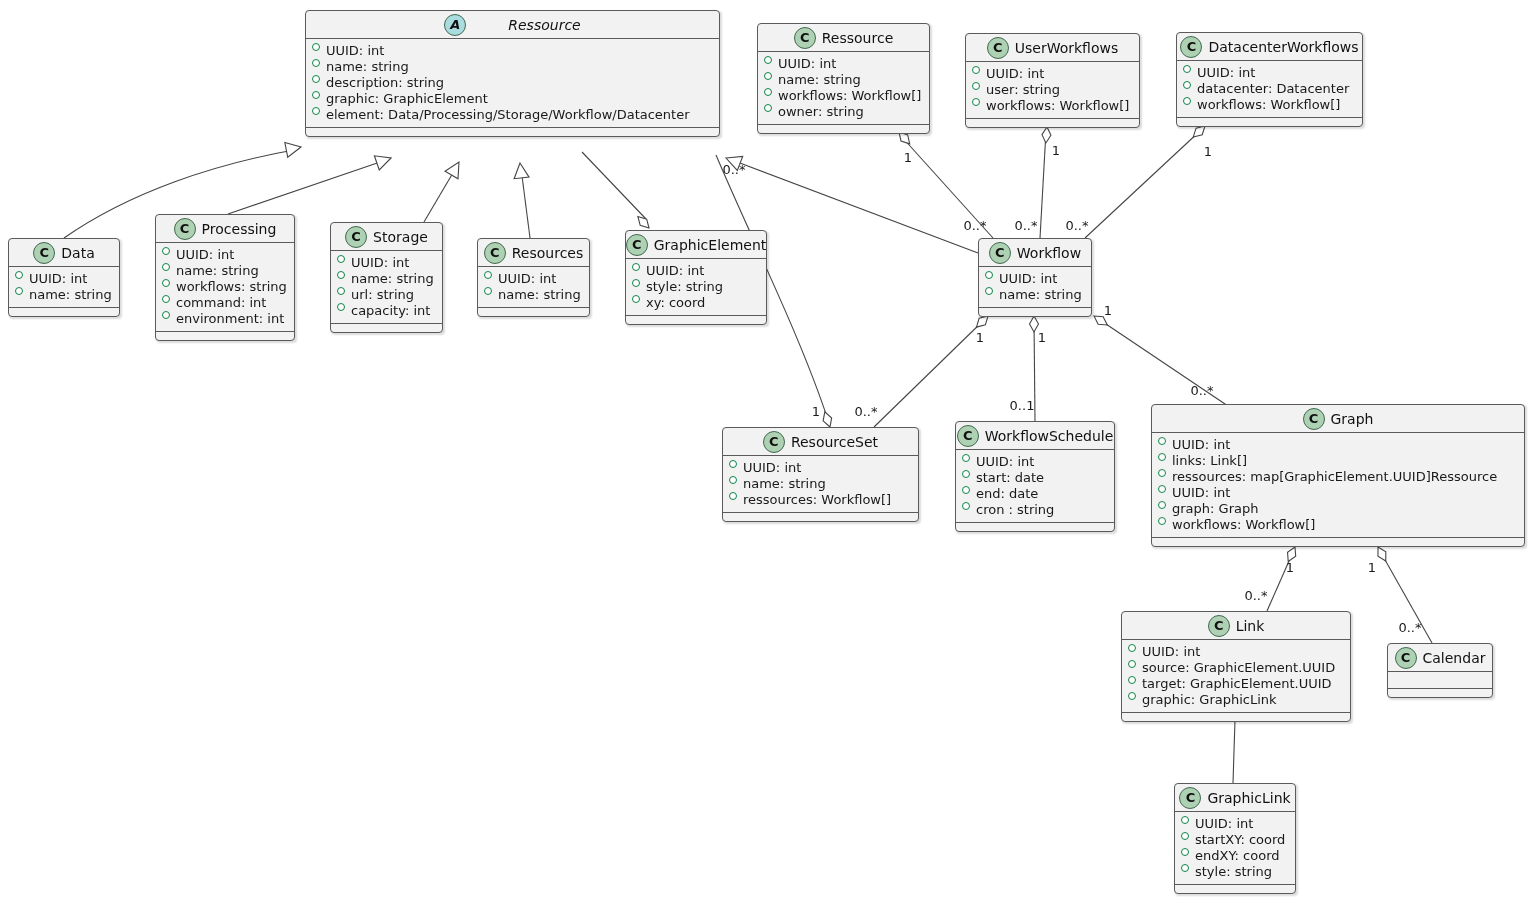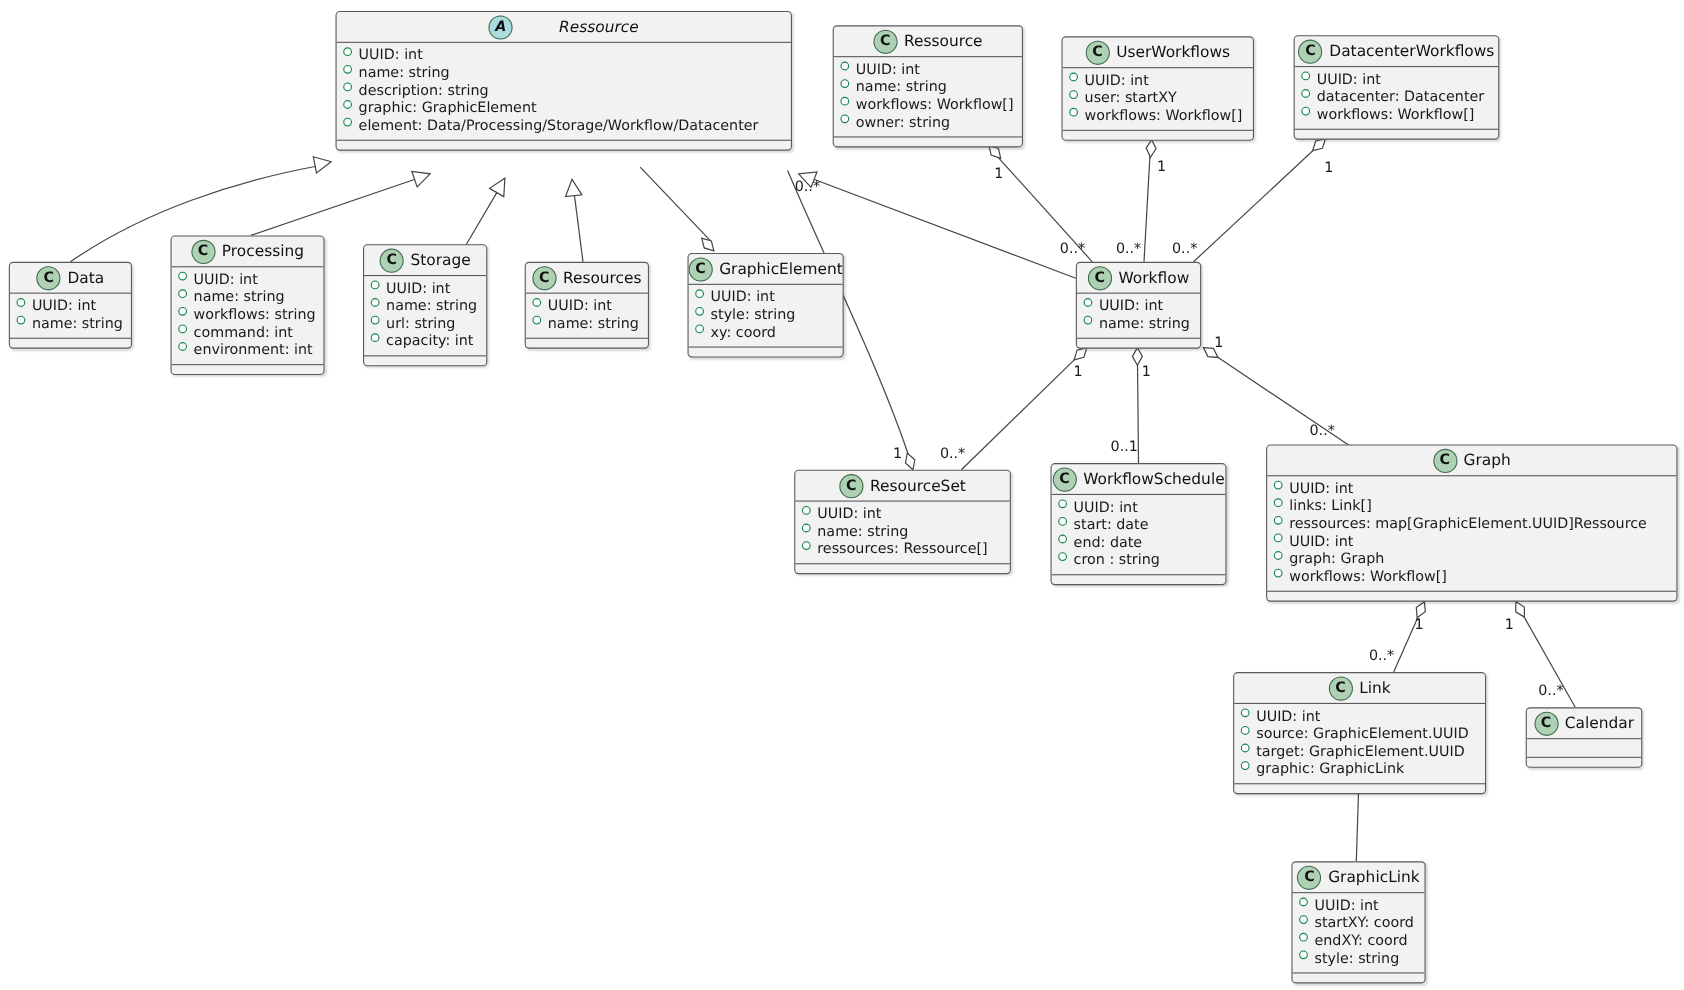--- a/index.html
+++ b/index.html
@@ -138,21 +138,21 @@
           <span class="icon-circle" style="background: rgb(173, 209, 178);">C</span>
           <span class="name">UserWorkflows</span>
         </div>
         <div class="attrs">
           <div class="attr">
             <span class="dot"></span>
             <span>UUID: int</span>
           </div>
           <div class="attr">
             <span class="dot"></span>
-            <span>user: startXY</span>
+            <span>user: string</span>
           </div>
           <div class="attr">
             <span class="dot"></span>
             <span>workflows: Workflow[]</span>
           </div>
         </div>
         <div class="methods"></div>
       </div>
       <div class="uml-box" style="left: 1176px; top: 32px; width: 187px;">
         <div class="uml-title">
@@ -310,21 +310,21 @@
           <div class="attr">
             <span class="dot"></span>
             <span>UUID: int</span>
           </div>
           <div class="attr">
             <span class="dot"></span>
             <span>name: string</span>
           </div>
           <div class="attr">
             <span class="dot"></span>
-            <span>ressources: Ressource[]</span>
+            <span>ressources: Workflow[]</span>
           </div>
         </div>
         <div class="methods"></div>
       </div>
       <div class="uml-box" style="left: 955px; top: 421px; width: 160px;">
         <div class="uml-title">
           <span class="icon-circle" style="background: rgb(173, 209, 178);">C</span>
           <span class="name">WorkflowSchedule</span>
         </div>
         <div class="attrs">

